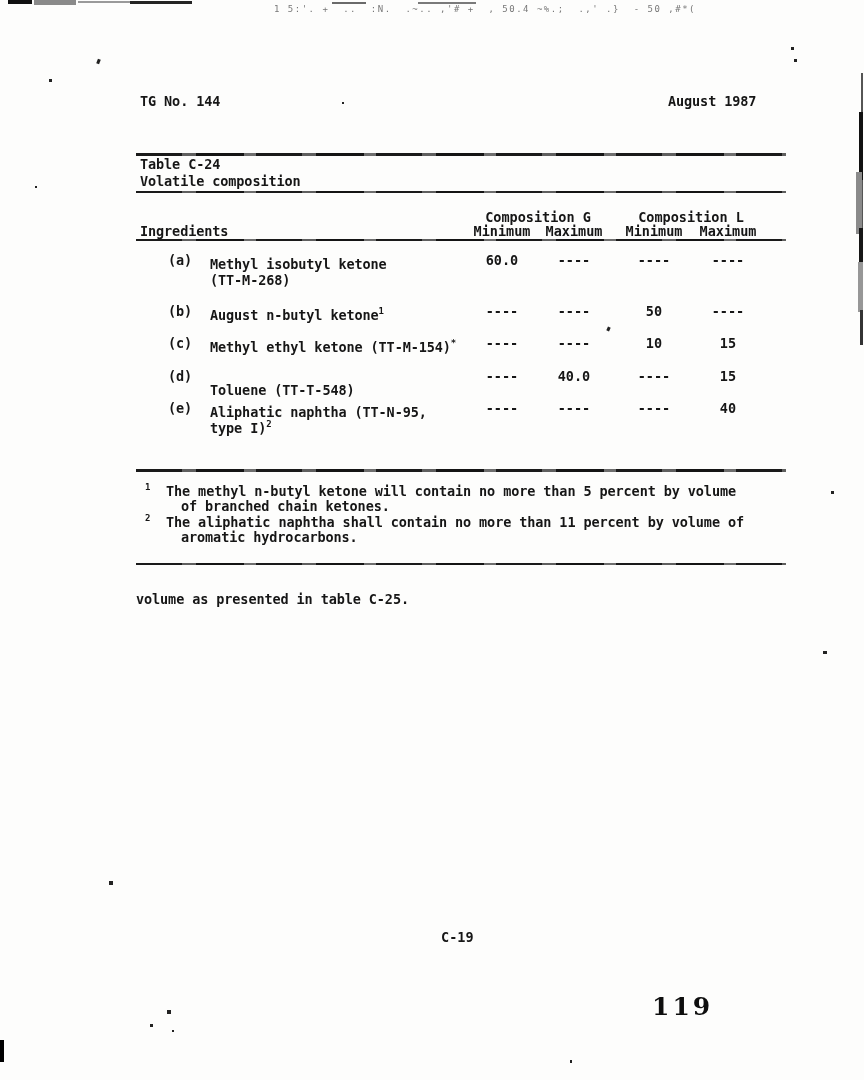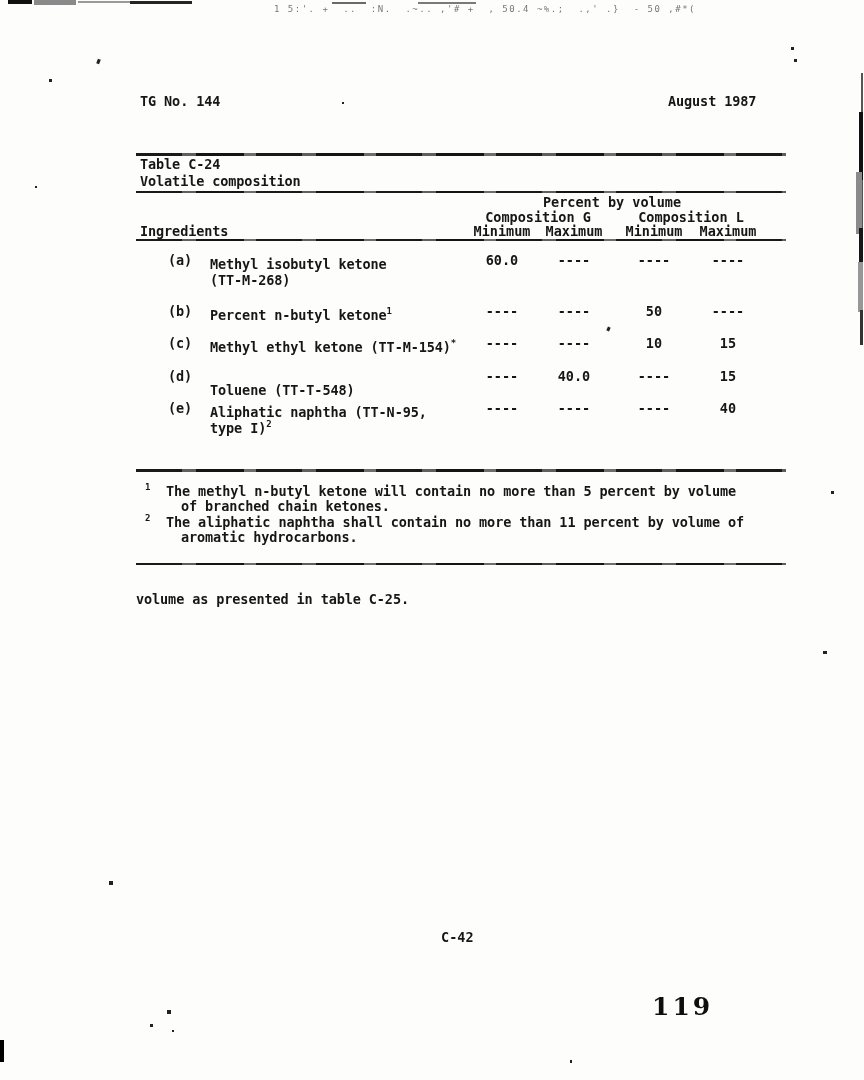--- a/index.html
+++ b/index.html
@@ -95,21 +95,20 @@
 
   <div class="rule" style="top:153px;height:3px;"></div>
   <div class="rule" style="top:191px;height:2px;"></div>
   <div class="rule" style="top:239px;height:2px;"></div>
   <div class="rule" style="top:469px;height:3px;"></div>
   <div class="rule" style="top:563px;height:2px;"></div>
 
   <div class="t" style="left:140px;top:157px;">Table C-24</div>
   <div class="t" style="left:140px;top:174px;">Volatile composition</div>
 
-  <div class="val" style="left:460px;top:195px;width:304px;">Percent by volume</div>
   <div class="val" style="left:460px;top:210px;width:156px;">Composition G</div>
   <div class="val" style="left:612px;top:210px;width:158px;">Composition L</div>
 
   <div class="t" style="left:140px;top:224px;">Ingredients</div>
   <div class="val" style="left:460px;top:224px;">Minimum</div>
   <div class="val" style="left:532px;top:224px;">Maximum</div>
   <div class="val" style="left:612px;top:224px;">Minimum</div>
   <div class="val" style="left:686px;top:224px;">Maximum</div>
 
   <div>
@@ -117,21 +116,21 @@
     <span class="t" style="left:210px;top:253px;"><span>Methyl isobutyl ketone</span><sup></sup></span>
     <span class="t" style="left:210px;top:269px;"><span>(TT-M-268)</span><sup></sup></span>
     <span class="val" style="left:460px;top:253px;">60.0</span>
     <span class="val" style="left:532px;top:253px;">----</span>
     <span class="val" style="left:612px;top:253px;">----</span>
     <span class="val" style="left:686px;top:253px;">----</span>
   </div>
 
   <div>
     <span class="t" style="left:168px;top:304px;">(b)</span>
-    <span class="t" style="left:210px;top:304px;"><span>Percent n-butyl ketone</span><sup>1</sup></span>
+    <span class="t" style="left:210px;top:304px;"><span>August n-butyl ketone</span><sup>1</sup></span>
     <span class="val" style="left:460px;top:304px;">----</span>
     <span class="val" style="left:532px;top:304px;">----</span>
     <span class="val" style="left:612px;top:304px;">50</span>
     <span class="val" style="left:686px;top:304px;">----</span>
   </div>
 
   <div>
     <span class="t" style="left:168px;top:336px;">(c)</span>
     <span class="t" style="left:210px;top:336px;"><span>Methyl ethyl ketone (TT-M-154)</span><sup>*</sup></span>
     <span class="val" style="left:460px;top:336px;">----</span>
@@ -165,16 +164,16 @@
     <span class="t" style="left:181px;top:499px;">of branched chain ketones.</span>
   </div>
   <div>
     <span class="fnmark" style="left:145px;top:513px;">2</span>
     <span class="t" style="left:166px;top:515px;">The aliphatic naphtha shall contain no more than 11 percent by volume of</span>
     <span class="t" style="left:181px;top:530px;">aromatic hydrocarbons.</span>
   </div>
 
   <div class="t" style="left:136px;top:592px;">volume as presented in table C-25.</div>
 
-  <div class="footer-c">C-42</div>
+  <div class="footer-c">C-19</div>
   <div class="pagenum">119</div>
 
 </div>
 
 </body></html>

